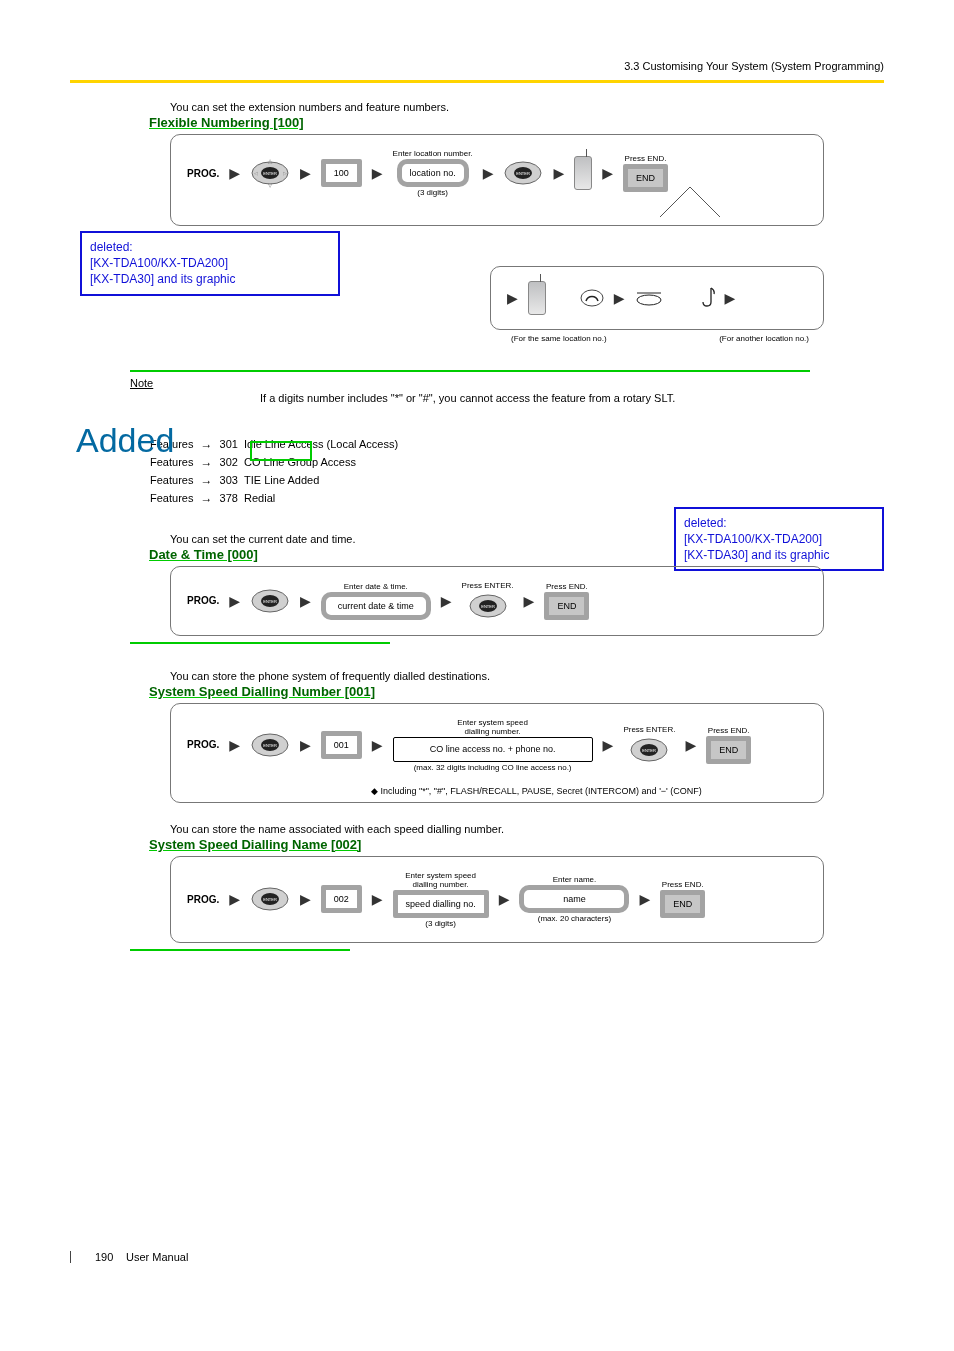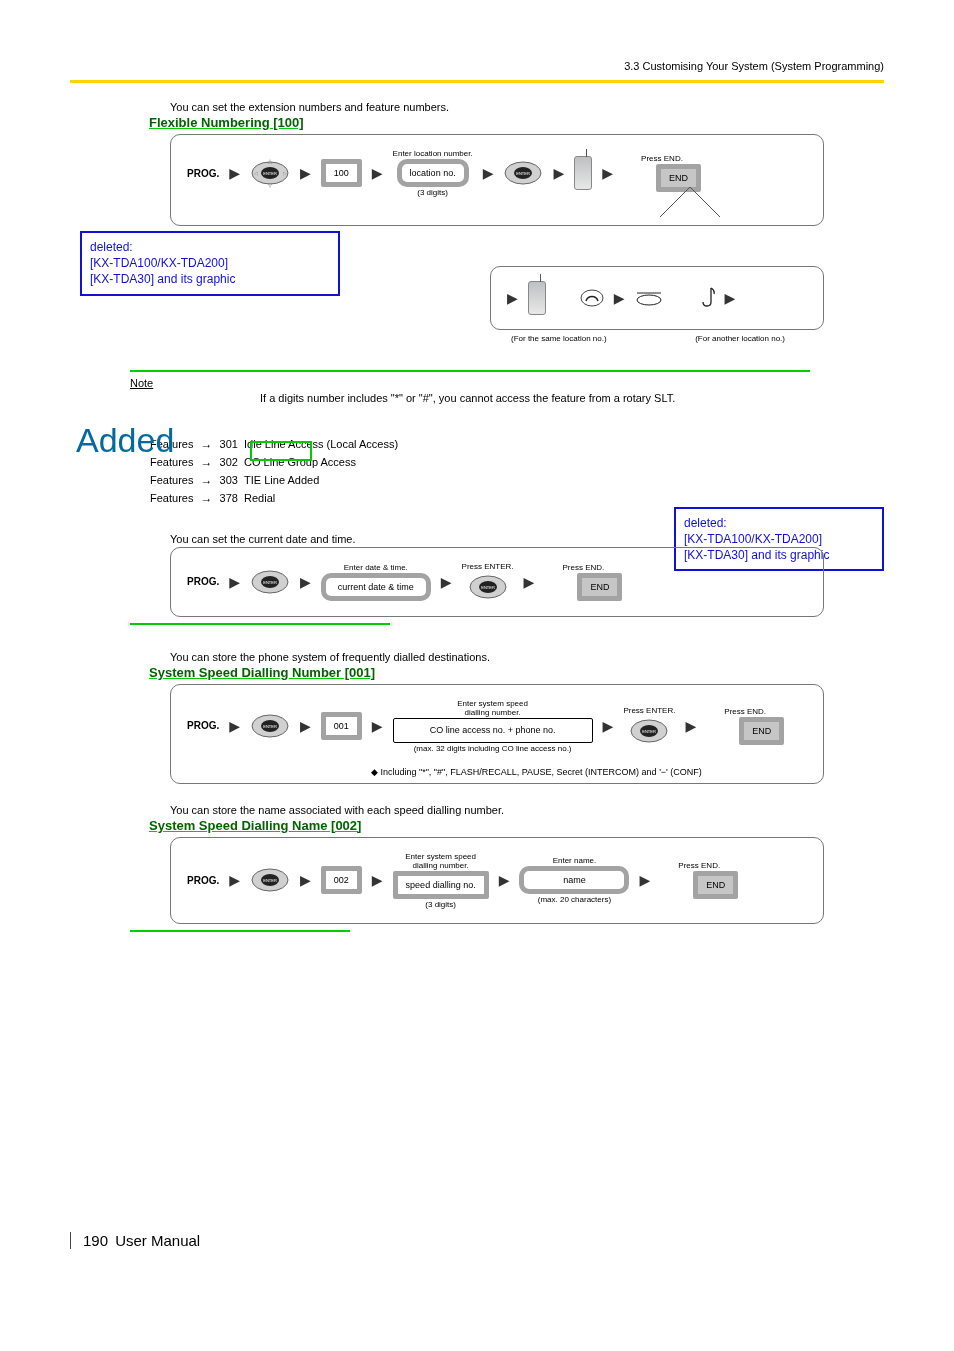--- a/index.html
+++ b/index.html
@@ -57,21 +57,21 @@
   .enter-btn svg { width: 100%; height: 100%; }
   .rectbox {
     border: 5px solid #a3a3a3;
     padding: 4px 8px;
     text-align: center;
     font-size: 9px;
     min-width: 40px;
     border-radius: 2px;
   }
   .rectbox.round { border-radius: 10px; }
-  .rectbox.gray { background: #c6c6c6; margin-left: 33px; }
+  .rectbox.gray { background: #c6c6c6; }
   .rectbox.small { font-size: 9px; min-width: 36px; }
   .phone {
     width: 18px; height: 34px;
     background: linear-gradient(#bfc0c2,#e8e8e8);
     border: 1px solid #888; border-radius: 3px;
     position: relative;
   }
   .phone::before {
     content: "";
     position: absolute; top: -8px; right: 4px; width: 1px; height: 8px; background: #555;
@@ -109,21 +109,21 @@
   }
   .long-round {
     border: 1px solid #000;
     border-radius: 2px;
     padding: 6px 10px;
     font-size: 9px;
     text-align: center;
     line-height: 1.2;
     min-width: 200px;
   }
-  .foot-left { margin-top: 300px; font-size: 15px; border-left: 1px solid #444; padding-left: 12px; }
+  .foot-left { margin-top: 300px; font-size: 11px; border-left: 1px solid #444; padding-left: 24px; }
   .foot-left .pn { display: inline-block; width: 28px; }
   .caret-line {
     position: absolute;
   }
   .caret-line svg { overflow: visible; }
   .flex-col { display:flex; flex-direction:column; align-items:center; gap:1px; }
 </style>
 </head>
 <body>
 <div class="page">
@@ -204,21 +204,21 @@
     <span style="width:18px;"></span>
     <span>
       <svg width="14" height="22" viewBox="0 0 14 22">
             <path d="M10 2 L10 16 Q10 20 6 20 Q2 20 2 16" stroke="#222" fill="none" stroke-width="1.3"></path>
             <path d="M10 2 Q14 4 13 8" stroke="#222" fill="none" stroke-width="1.3"></path>
           </svg>
     </span>
     <span class="arrow-r">▶</span>
     <div style="position:absolute; left:-300px; top:6px;" class="tiny">To continue</div>
     <div style="position:absolute; left:20px; bottom:-14px;" class="tiny">(For the same location no.)</div>
-    <div style="position:absolute; right:38px; bottom:-14px;" class="tiny">(For another location no.)</div>
+    <div style="position:absolute; right:14px; bottom:-14px;" class="tiny">(For another location no.)</div>
   </div>
 
   <div class="annot-box" style="left:10px; top:130px; width:260px;">
     <div>deleted:</div>
     <div>[KX-TDA100/KX-TDA200]</div>
     <div>[KX-TDA30] and its graphic</div>
   </div>
 
   <div class="green-underline-block" style="margin-top:40px;"></div>
 
@@ -253,20 +253,21 @@
       <span>Features</span>
       <span class="arrow">→</span>
       <span>378</span>
       &nbsp;<span>Redial</span>
     </div>
   </div>
 </div>
 
 <div style="position:relative; margin-top:26px;">
   <div style="margin-left:100px; font-size:11px; margin-bottom:2px;">You can set the current date and time.</div>
+  <div class="green-heading">Date &amp; Time [000]</div>
 
   <div class="annot-box" style="right:0px; top:-26px; width:210px;">
     <div>deleted:</div>
     <div>[KX-TDA100/KX-TDA200]</div>
     <div>[KX-TDA30] and its graphic</div>
   </div>
 
   <div class="flowbox nowrap">
     <span class="prog-label">PROG.</span>
     <span class="arrow-r">▶</span>

